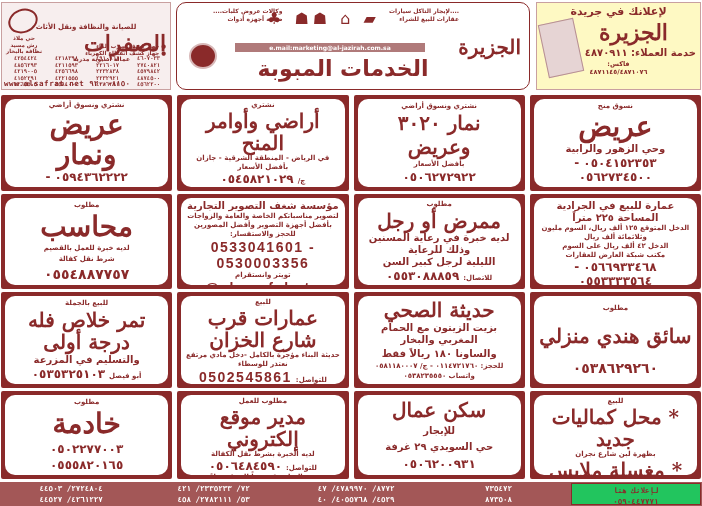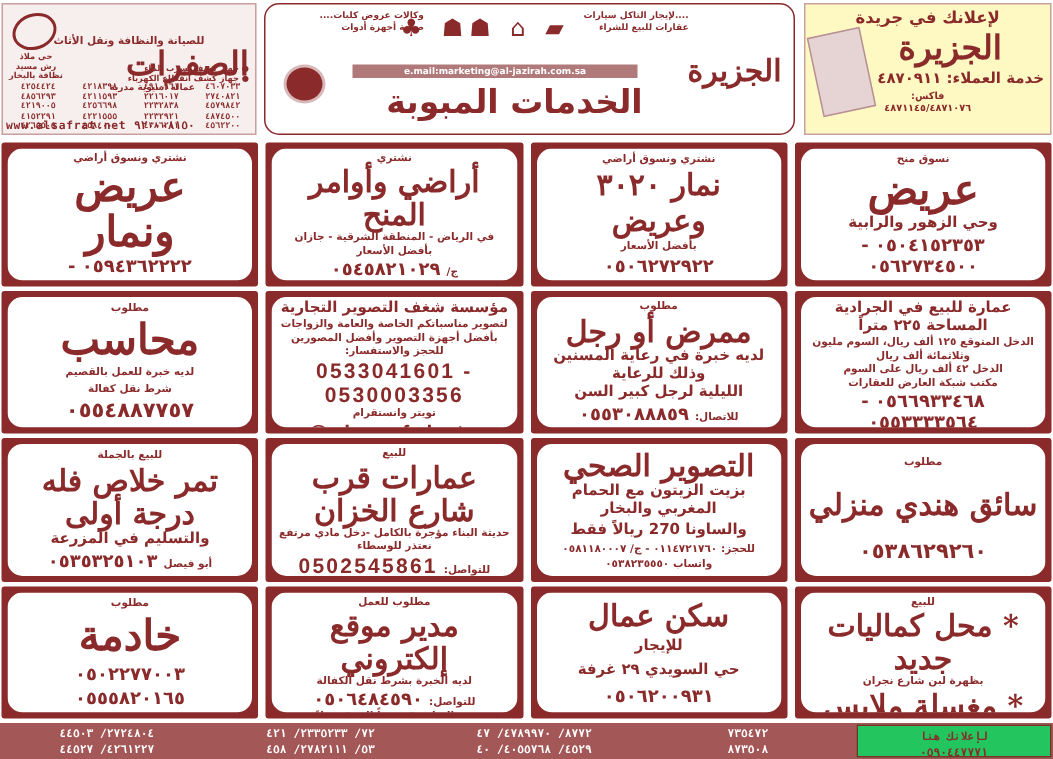--- a/index.html
+++ b/index.html
@@ -212,23 +212,23 @@
     </div>
     <div class="ad">
       <div class="ad-inner">
         <div class="small">مطلوب</div>
         <div class="big">سائق هندي منزلي</div>
         <div class="phone-l">٠٥٣٨٦٢٩٢٦٠</div>
       </div>
     </div>
     <div class="ad">
       <div class="ad-inner">
-        <div class="big">التصوير الصحي</div>
+        <div class="big">حديثة الصحي</div>
         <div class="medium">بزيت الزيتون مع الحمام المغربي والبخار</div>
-        <div class="medium">والساونا 270 ريالاً فقط</div>
+        <div class="medium">والساونا ١٨٠ ريالاً فقط</div>
         <div class="small">للحجز: ٠١١٤٧٢١٧٦٠ - ج/ ٠٥٨١١٨٠٠٠٧</div>
         <div class="small">واتساب ٠٥٣٨٢٣٥٥٥٠</div>
       </div>
     </div>
     <div class="ad">
       <div class="ad-inner">
         <div class="small">للبيع</div>
         <div class="big">عمارات قرب شارع الخزان</div>
         <div class="small">حديثة البناء مؤجرة بالكامل -دخل مادي مرتفع</div>
         <div class="small">نعتذر للوسطاء</div>

